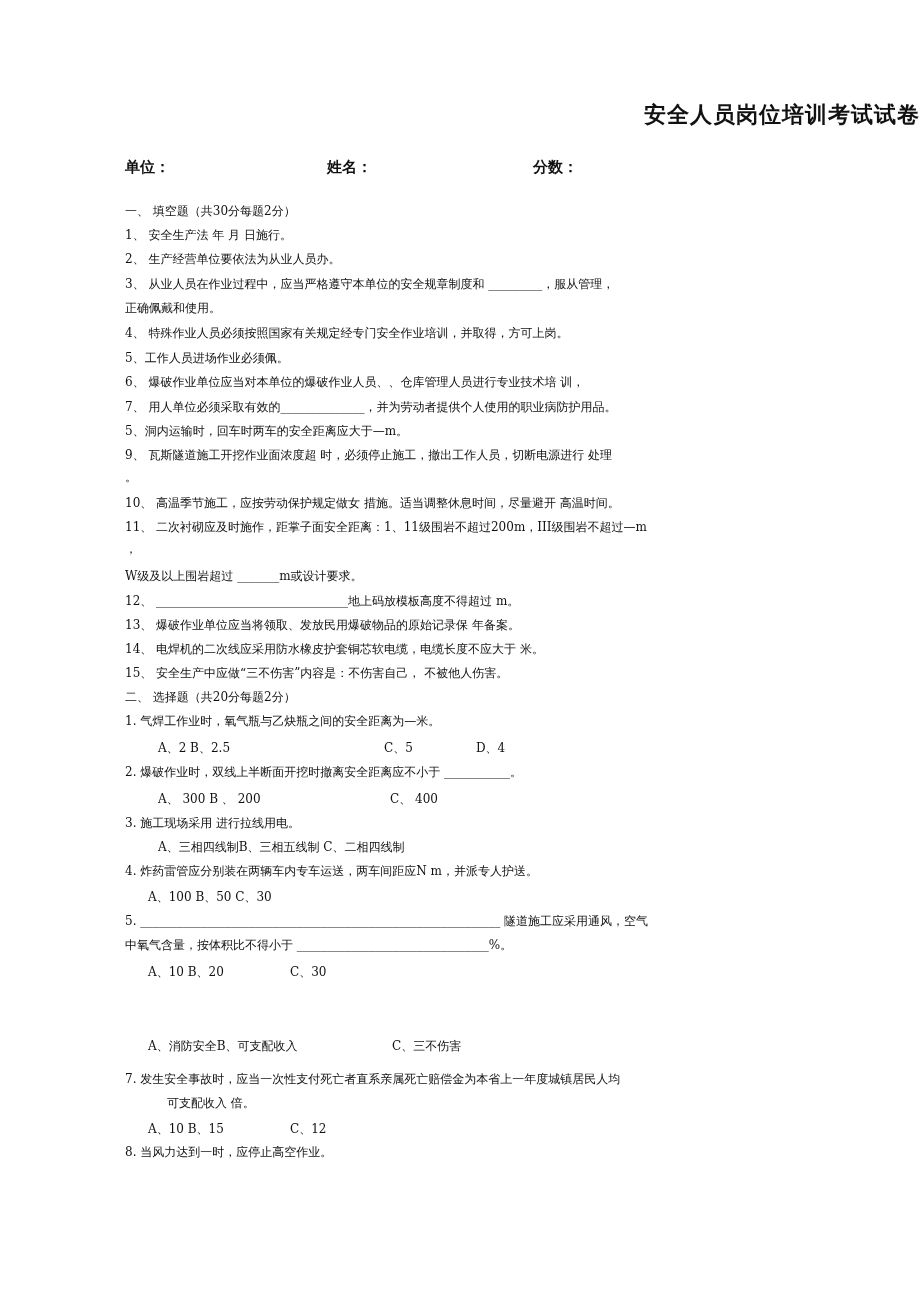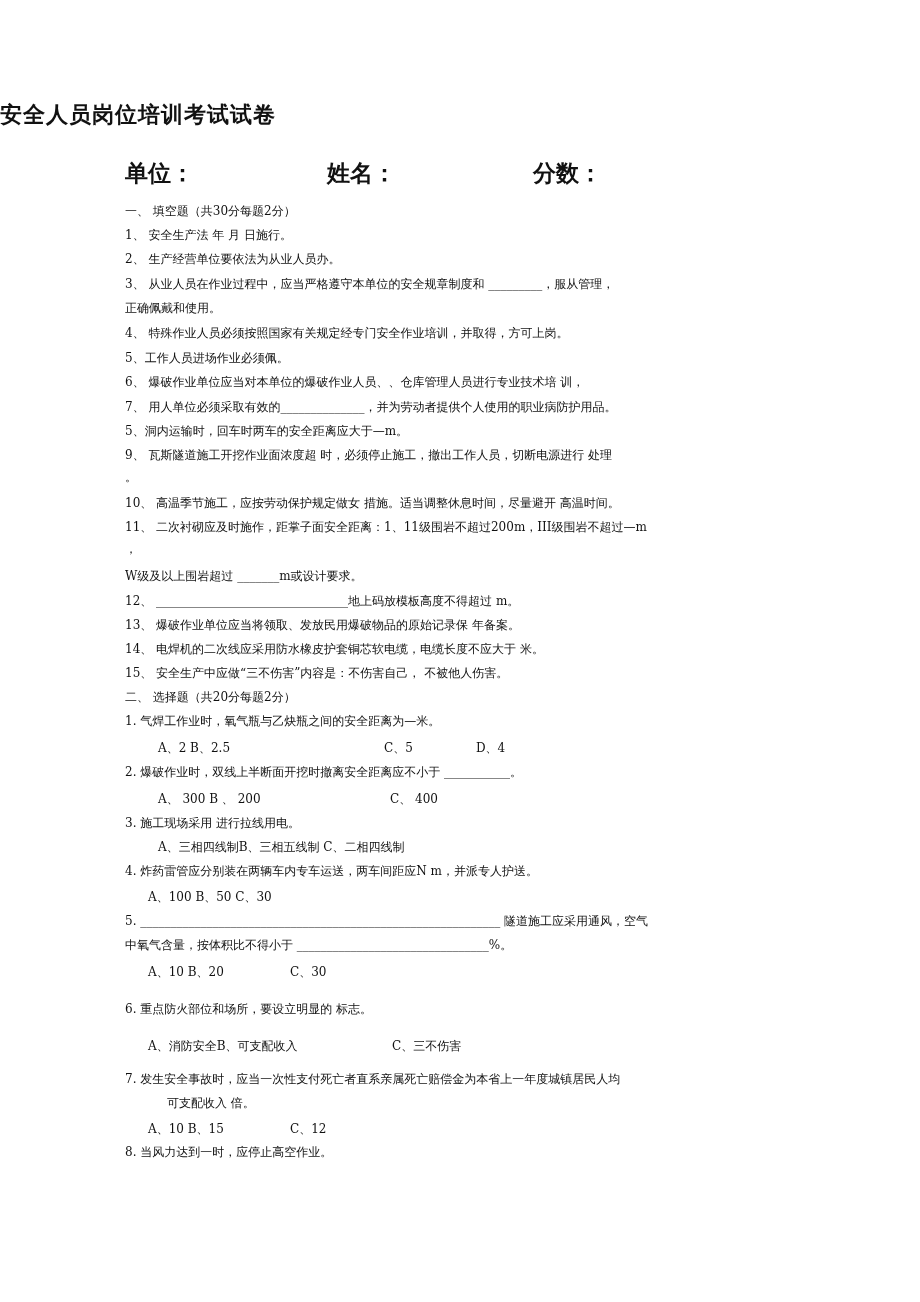--- a/index.html
+++ b/index.html
@@ -1,22 +1,22 @@
 <!DOCTYPE html>
 <html><head>
 <meta charset="utf-8">
 <style>
   html, body { margin:0; padding:0; background:#ffffff; }
   body { width:920px; height:1302px; position:relative; overflow:hidden;
          font-family:"DejaVu Serif","Liberation Serif",serif; color:#111; }
   .page { position:absolute; left:0; top:0; width:920px; height:1302px; }
-  .title { position:absolute; left:0; width:920px; top:100px; text-align:left;
+  .title { position:absolute; left:0; width:920px; top:100px; text-align:right;
            font-family:"DejaVu Sans","Liberation Sans",sans-serif; font-size:22px; font-weight:bold; letter-spacing:1px; }
   .hdr { position:absolute; top:158px; font-family:Liberation Mono, monospace;
-         font-size:23px; font-weight:bold; }
+         font-size:15px; font-weight:bold; }
   .line { position:absolute; font-size:12px; white-space:nowrap; line-height:18px; }
 </style>
 </head>
 <body>
 
 <div class="page">
   <div class="title">安全人员岗位培训考试试卷</div>
 
   <div class="hdr" style="left:125px">单位：</div>
   <div class="hdr" style="left:327px">姓名：</div>
@@ -52,21 +52,20 @@
   <div class="line" style="left:158px;top:790px">A、  300 B 、  200</div>
   <div class="line" style="left:390px;top:790px">C、  400</div>
   <div class="line" style="left:125px;top:814px">3. 施工现场采用  进行拉线用电。</div>
   <div class="line" style="left:158px;top:838px">A、三相四线制B、三相五线制  C、二相四线制</div>
   <div class="line" style="left:125px;top:862px">4.  炸药雷管应分别装在两辆车内专车运送，两车间距应N  m，并派专人护送。</div>
   <div class="line" style="left:148px;top:888px">A、100 B、50 C、30</div>
   <div class="line" style="left:125px;top:912px">5. ____________________________________________________________ 隧道施工应采用通风，空气</div>
   <div class="line" style="left:125px;top:936px">中氧气含量，按体积比不得小于  ________________________________%。</div>
   <div class="line" style="left:148px;top:963px">A、10 B、20</div>
   <div class="line" style="left:290px;top:963px">C、30</div>
-  <div class="line" style="left:125px;top:1000px">6.  重点防火部位和场所，要设立明显的  标志。</div>
   <div class="line" style="left:148px;top:1037px">A、消防安全B、可支配收入</div>
   <div class="line" style="left:392px;top:1037px">C、三不伤害</div>
   <div class="line" style="left:125px;top:1070px">7.  发生安全事故时，应当一次性支付死亡者直系亲属死亡赔偿金为本省上一年度城镇居民人均</div>
   <div class="line" style="left:167px;top:1094px">可支配收入  倍。</div>
   <div class="line" style="left:148px;top:1120px">A、10 B、15</div>
   <div class="line" style="left:290px;top:1120px">C、12</div>
   <div class="line" style="left:125px;top:1143px">8.  当风力达到一时，应停止高空作业。</div>
 </div>
 
 </body></html>

